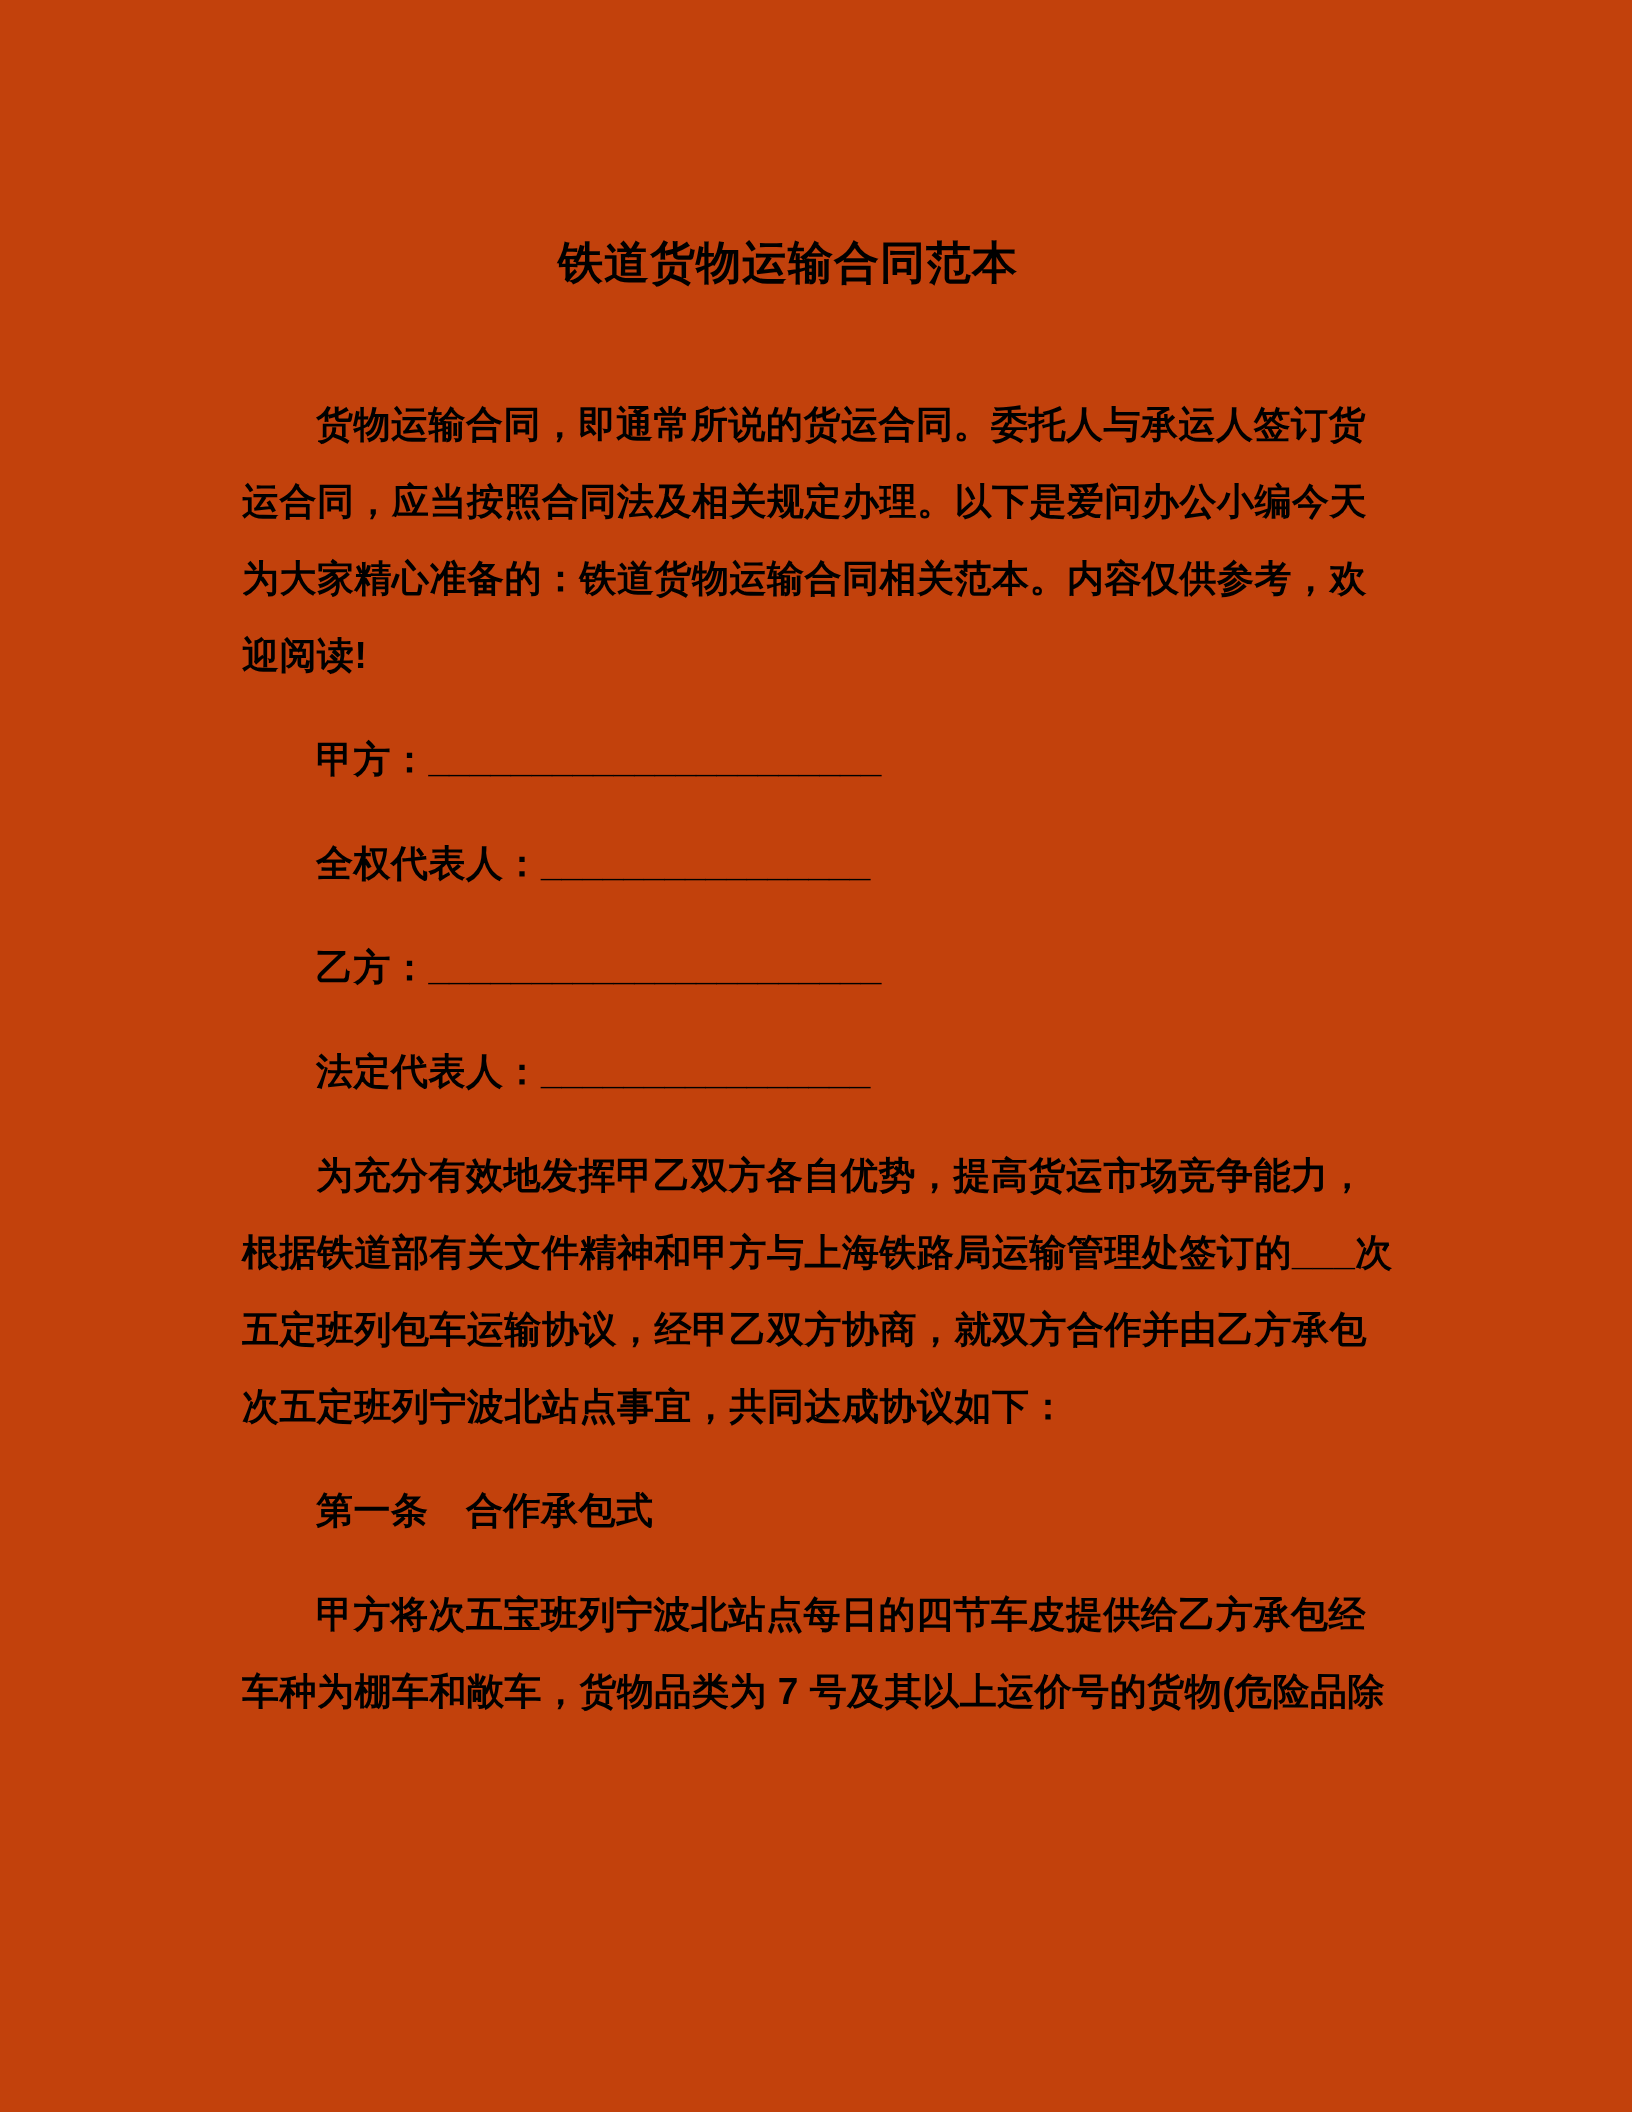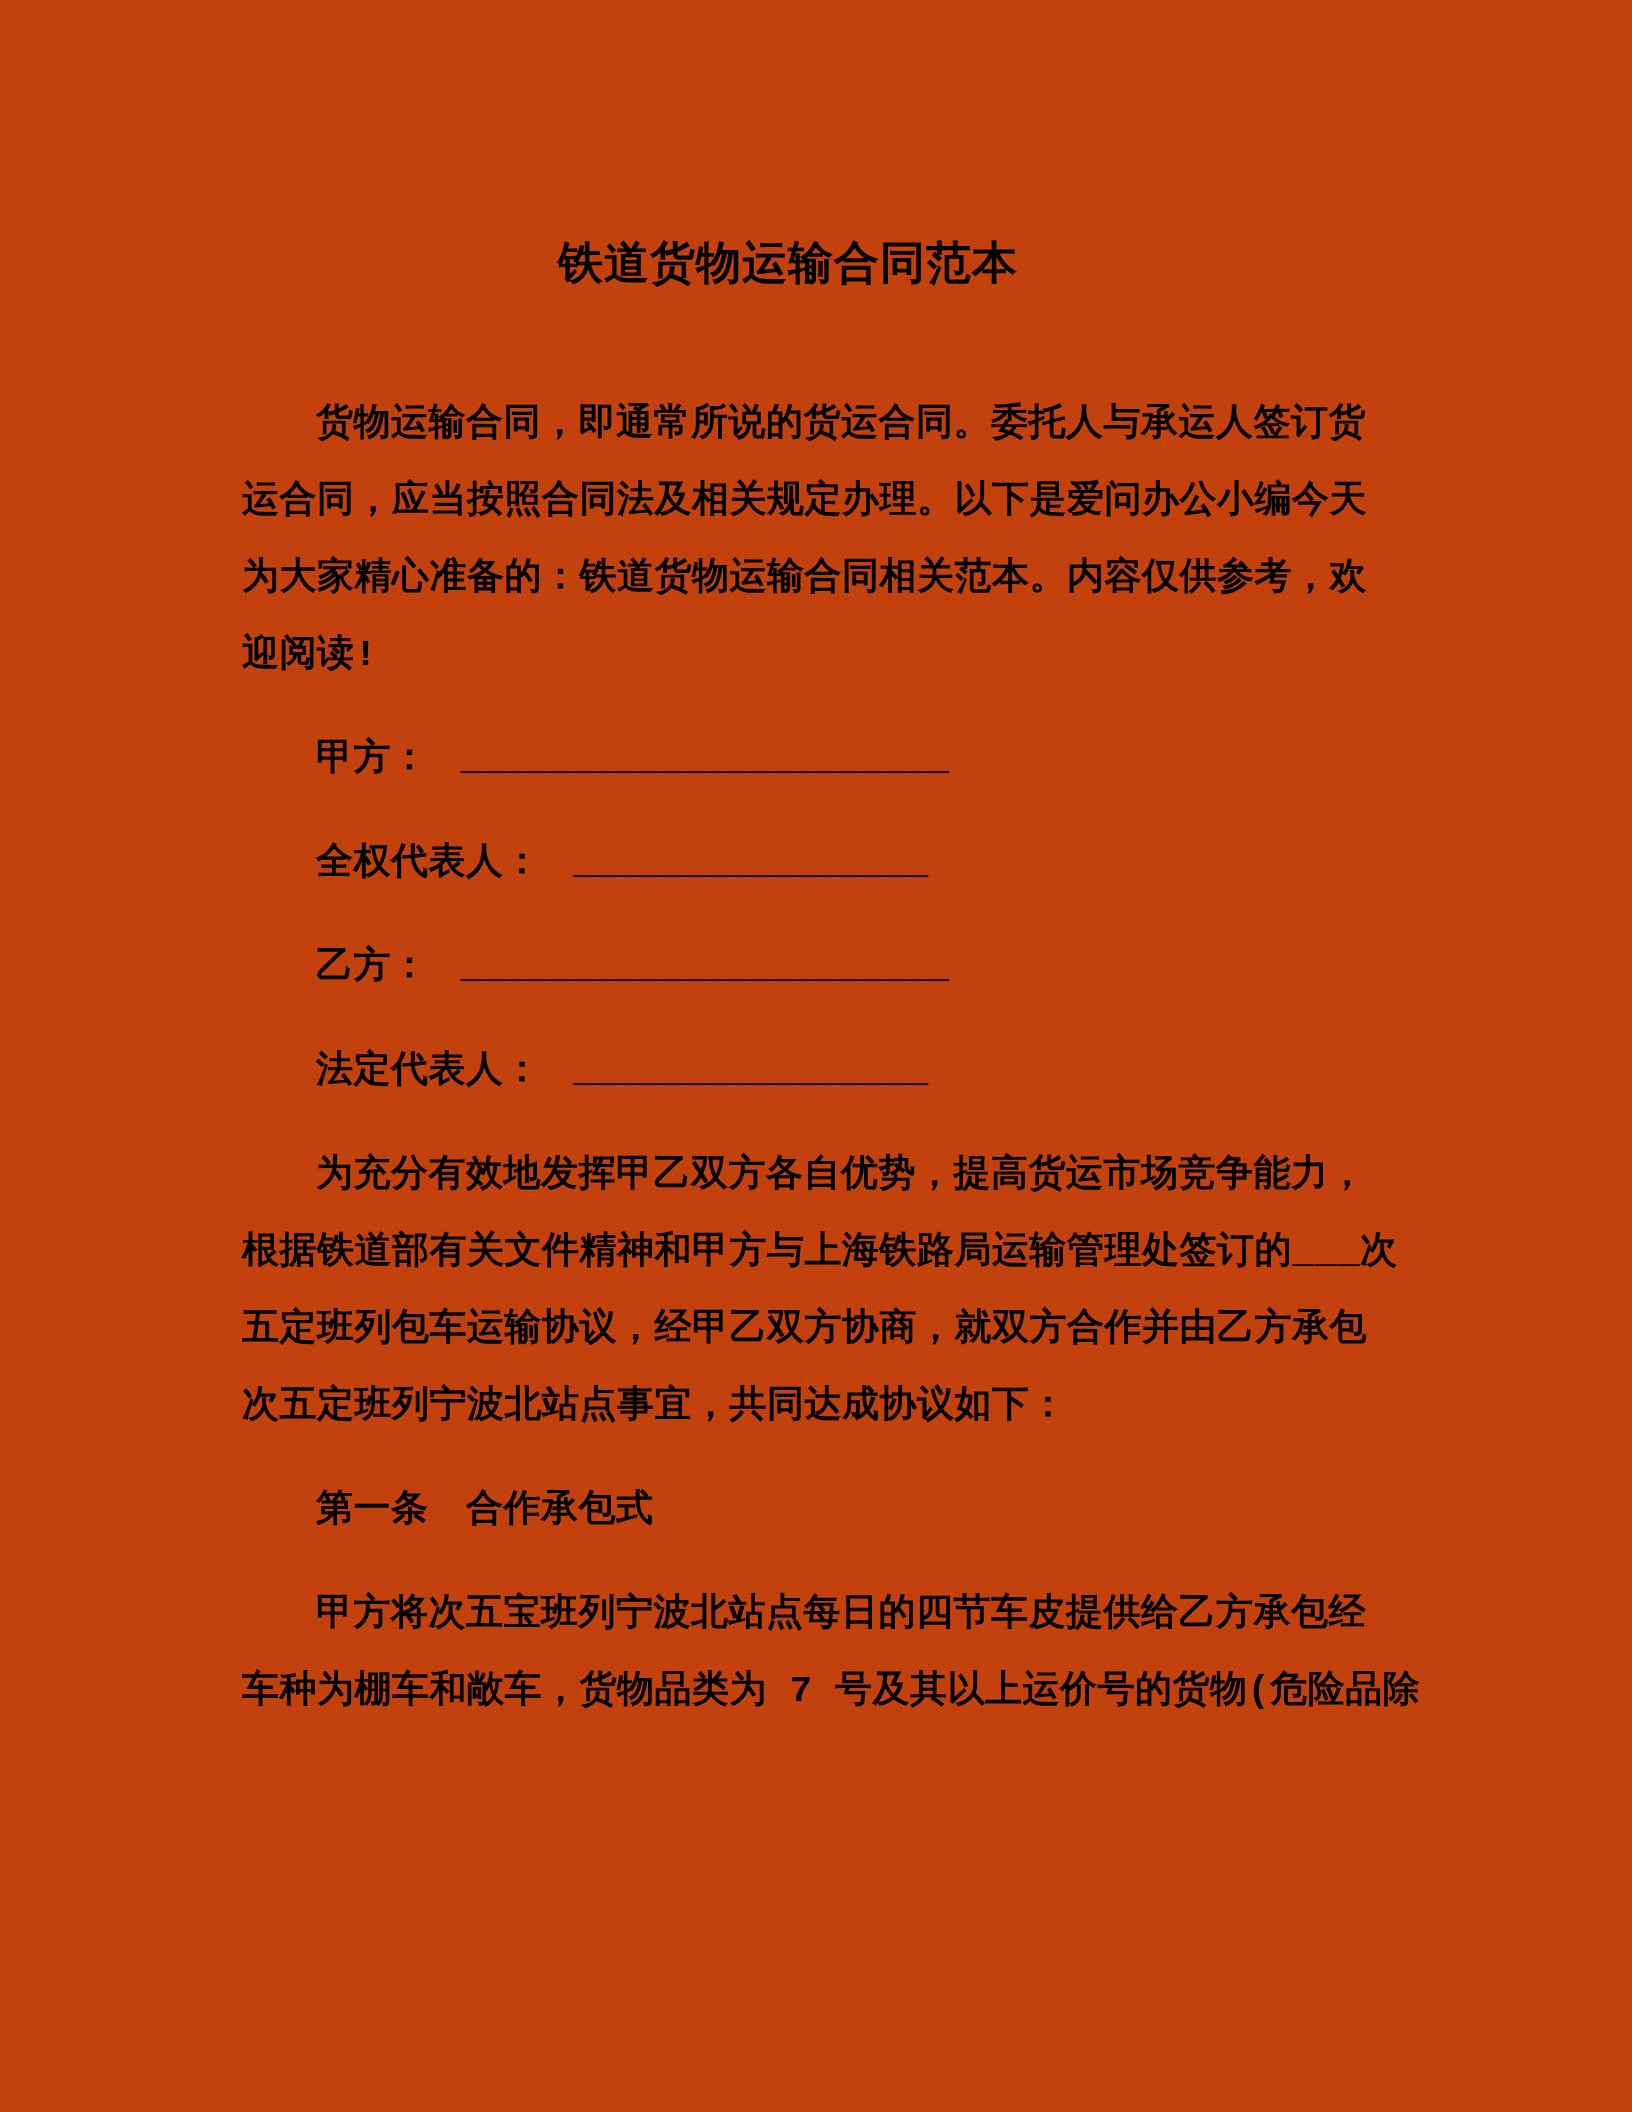--- a/index.html
+++ b/index.html
@@ -30,31 +30,29 @@
   }
   .para {
     margin: 0 0 27px 0;
   }
   .line {
     height: 77px;
     line-height: 77px;
     font-size: 37px;
     white-space: nowrap;
     letter-spacing: 0.5px;
-    font-family: Liberation Mono, monospace;
   }
   .indent {
     text-indent: 74px;
   }
   .field-line {
     margin: 0 0 27px 0;
   }
   .blank {
     letter-spacing: 0;
-    margin-left: 32px;
   }
   .heading {
     font-weight: 700;
   }
 </style>
 </head>
 <body>
 
 <div class="page">
 

